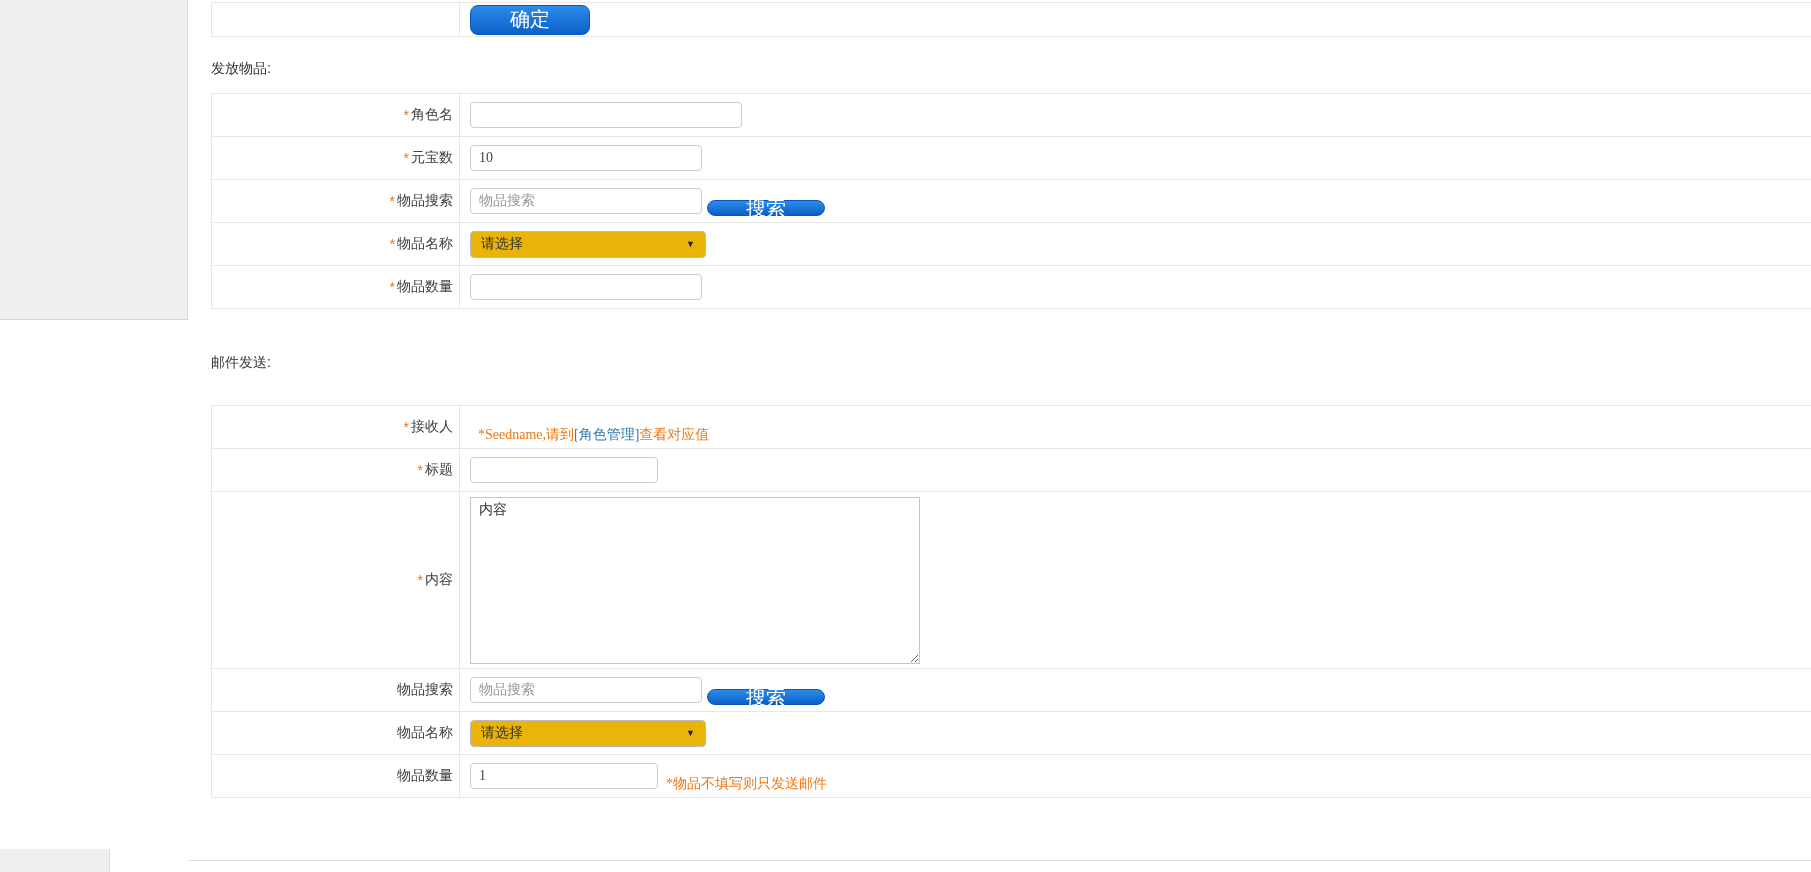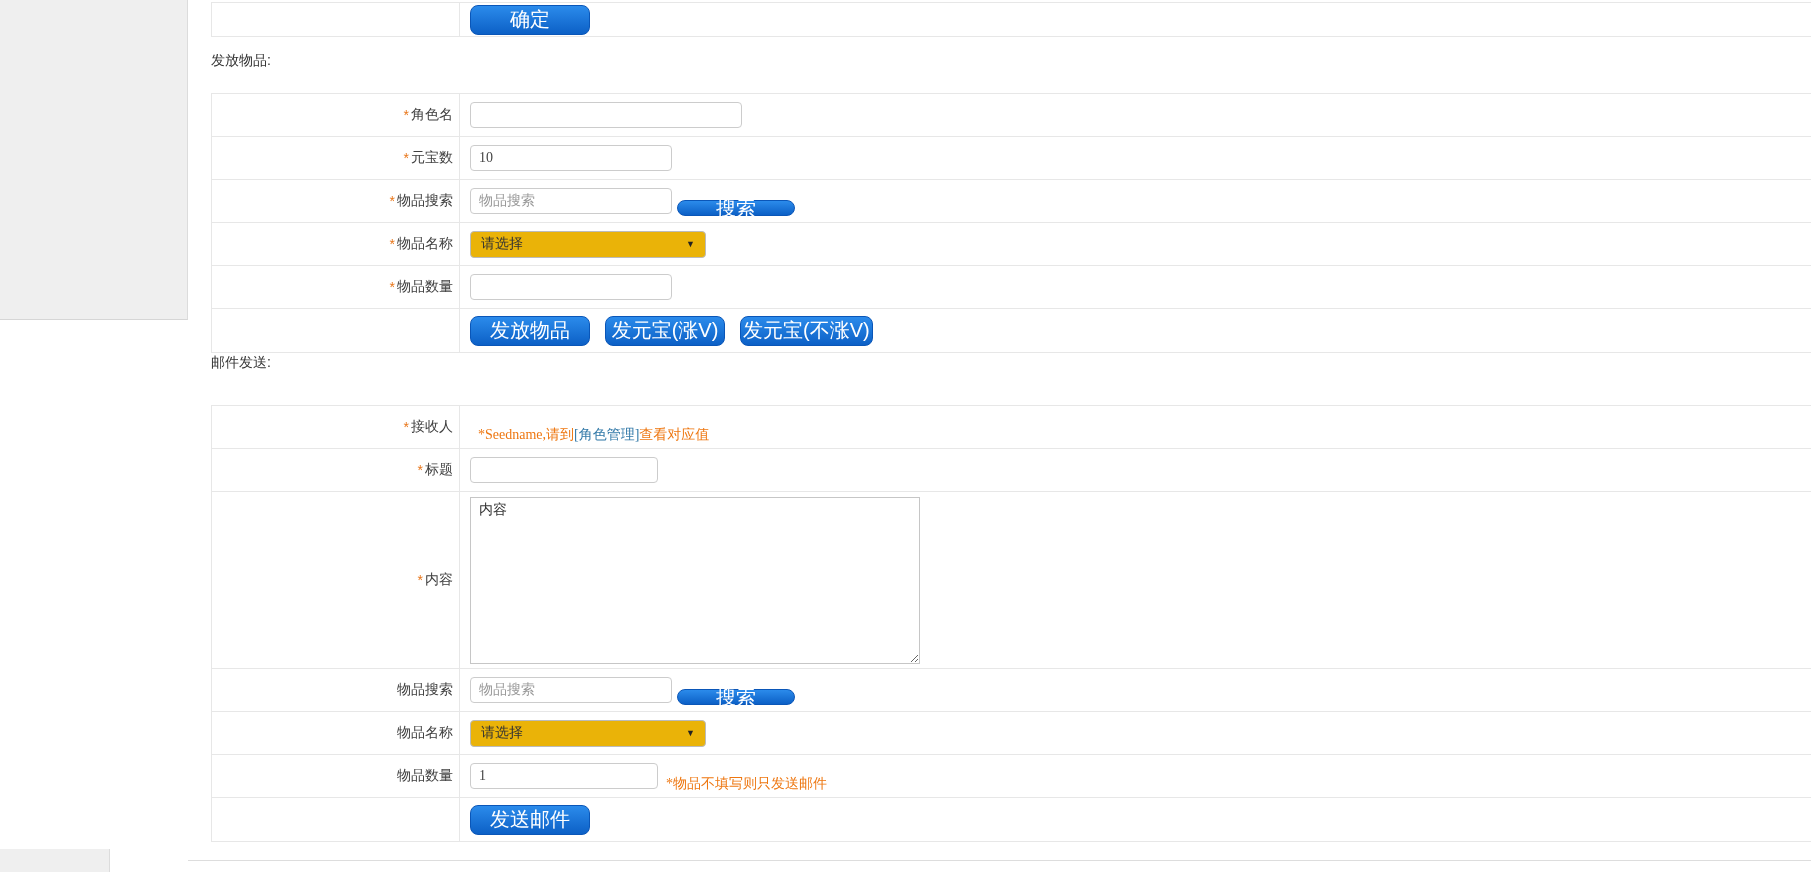--- a/index.html
+++ b/index.html
@@ -25,21 +25,21 @@
               font-size:14px;color:#404040;white-space:nowrap;}
   .cell-input{flex:1;display:flex;align-items:center;padding-left:10px;}
   .star{color:#e87518;margin-right:2px;font-size:14px;}
 
   
   .txt{height:26px;box-sizing:border-box;border:1px solid #cccccc;border-radius:4px;
        padding:0 8px;font-size:14px;color:#444;background:#fff;
        font-family:"Liberation Serif","DejaVu Serif",serif;outline:none;}
   .txt::placeholder{color:#999;}
   .w-lg{width:272px;}
-  .w-md{width:202px;}
+  .w-md{width:232px;}
   .w-sm{width:188px;}
 
   .select{width:236px;height:27px;box-sizing:border-box;border:1px solid #bbbbbb;border-radius:4px;
           background:#eab308;display:flex;align-items:center;justify-content:space-between;
           padding:0 10px;cursor:pointer;}
   .select .sel-value{font-size:14px;color:#333;}
   .select .caret{font-size:9px;color:#222;line-height:1;}
 
   .textarea{width:450px;height:167px;box-sizing:border-box;border:1px solid #c6c6c6;
             margin:4px 0;padding:3px 8px;font-size:14px;color:#333;
@@ -72,21 +72,21 @@
 
   <div class="sidebar"></div>
 
   <div class="top-row">
     <div class="cell-label"></div>
     <div class="cell-input">
       <button class="btn">确定</button>
     </div>
   </div>
 
-  <div class="section-heading" style="top:50px;">发放物品:</div>
+  <div class="section-heading" style="top:58px;">发放物品:</div>
 
   <div class="form-table" style="top:93px;">
     <div class="row">
       <div class="cell-label">
         <span class="star">*</span>
           <span>角色名</span>
       </div>
       <div class="cell-input">
         <input class="txt w-lg" type="text" value="" style="">
       </div>
@@ -124,28 +124,20 @@
     </div>
     <div class="row">
       <div class="cell-label">
         <span class="star">*</span>
           <span>物品数量</span>
       </div>
       <div class="cell-input">
         <input class="txt w-md" type="text" value="" style="">
       </div>
     </div>
-    <div class="row btnrow">
-      <div class="cell-label"></div>
-      <div class="cell-input">
-        <button class="btn">发放物品</button>
-        <button class="btn">发元宝(涨V)</button>
-        <button class="btn">发元宝(不涨V)</button>
-      </div>
-    </div>
   </div>
 
   <div class="section-heading" style="top:352px;">邮件发送:</div>
 
   <div class="form-table" style="top:405px;">
     <div class="row">
       <div class="cell-label">
         <span class="star">*</span>
           <span>接收人</span>
       </div>
@@ -193,24 +185,18 @@
     </div>
     <div class="row">
       <div class="cell-label">
         <span>物品数量</span>
       </div>
       <div class="cell-input">
         <input class="txt w-sm" type="text" value="1" style="">
         <span class="hint">*物品不填写则只发送邮件</span>
       </div>
     </div>
-    <div class="row btnrow">
-      <div class="cell-label"></div>
-      <div class="cell-input">
-        <button class="btn">发送邮件</button>
-      </div>
-    </div>
   </div>
 
   <div class="divider"></div>
   <div class="sidebar-lower"></div>
 
 </div>
 
 </body></html>

